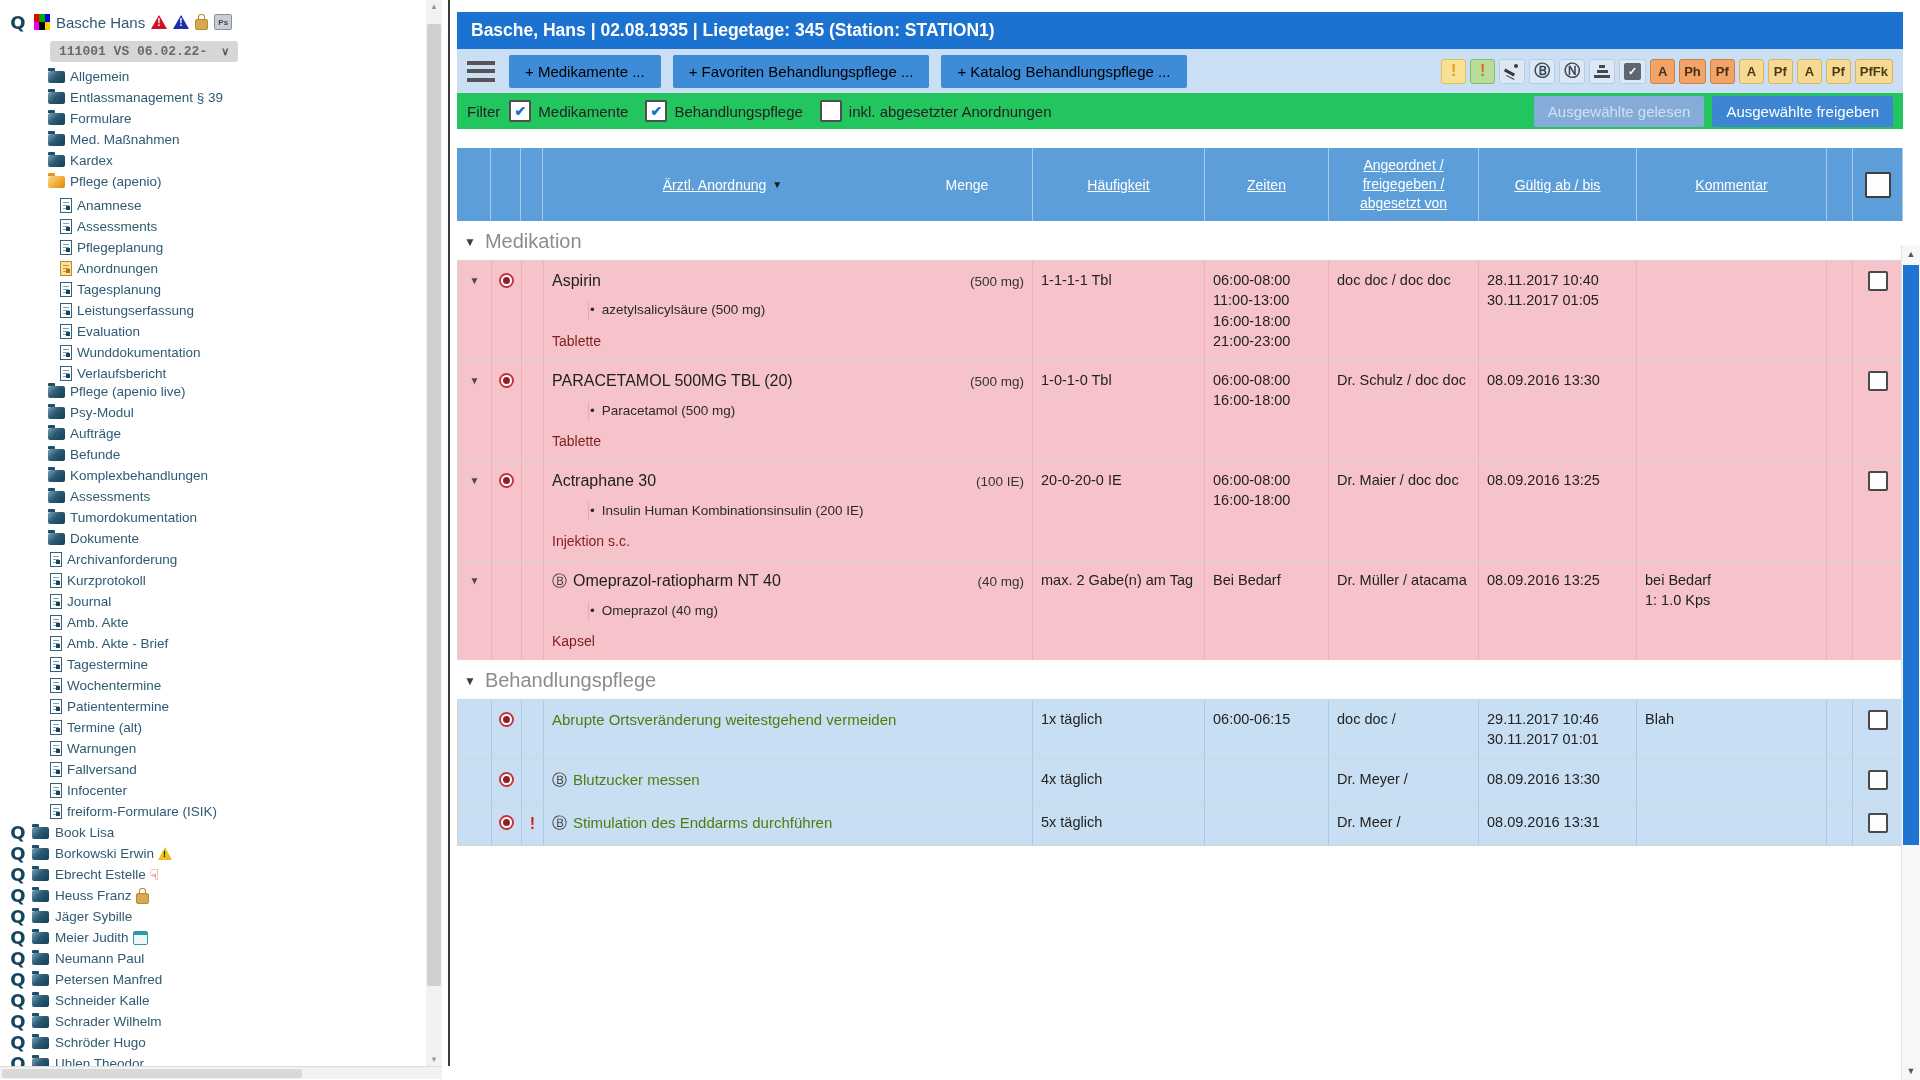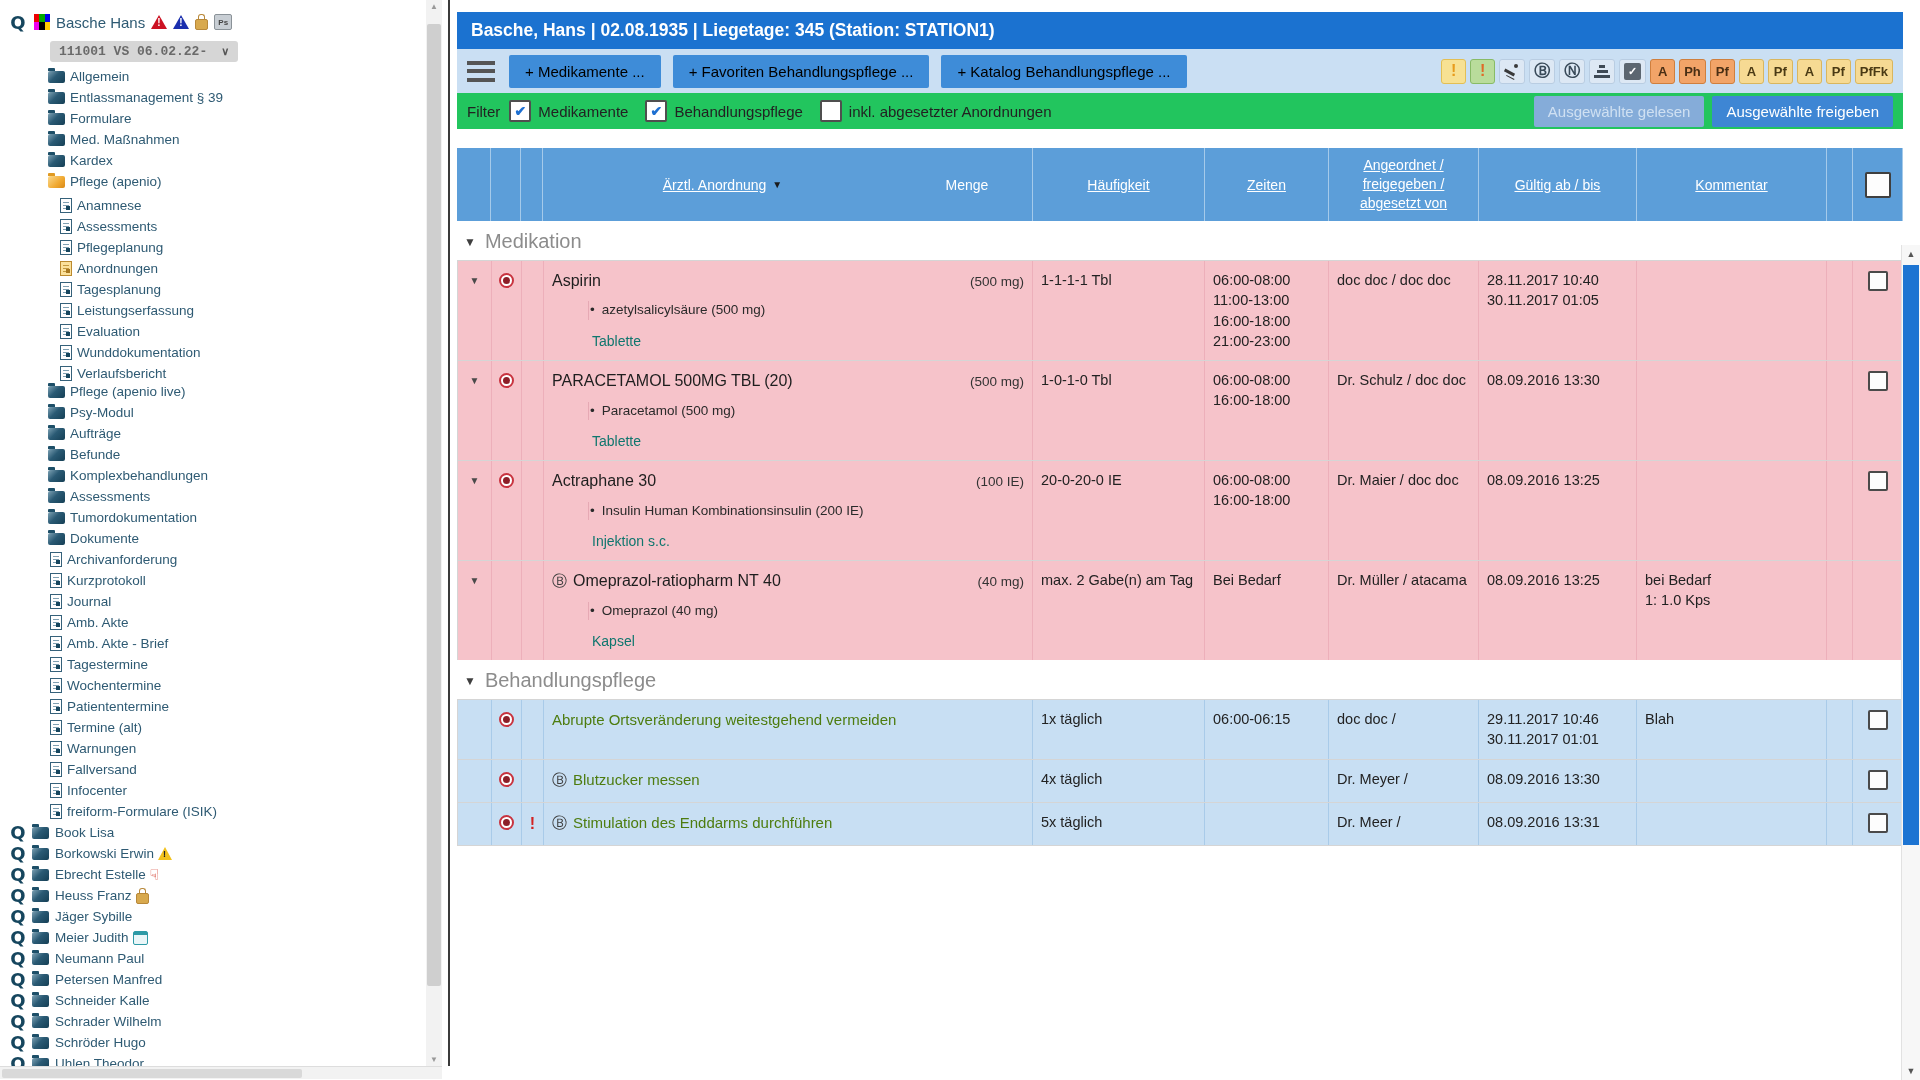--- a/index.html
+++ b/index.html
@@ -123,21 +123,21 @@
   .row-pink .cell{background:#f6c3ca;border-right:1px solid #edafba;justify-content:flex-end;}
   .row-blue{min-height:42px;}
   .row-blue .cell{background:#c8dff3;border-right:1px solid #a9cbe9;}
   .cell.c-name{flex:1 1 auto;display:flex;flex-direction:column;}
   .nm-line1{display:flex;align-items:baseline;}
   .nm-line1 .med-name{font-size:16px;color:#1e1e1e;}
   .nm-line1 .prefix{font-size:15px;color:#3c3c3c;margin-right:6px;}
   .nm-line1 .dose{margin-left:auto;font-size:13.5px;color:#333;padding-left:10px;white-space:nowrap;}
   .subst{margin:9px 0 0 36px;border-left:1px solid #e6a9b4;padding-left:1px;font-size:13.5px;color:#2a2a2a;}
   .subst .bullet{margin-right:7px;}
-  .form-line{margin-top:auto;font-size:14px;color:#0f766e;margin-left:40px;}
+  .form-line{margin-top:auto;font-size:14px;color:#7f1d1d;}
   .care-name{font-size:15px;color:#4d7c0f;}
   .cell .ln{display:block;}
   .cell.c-expand{display:flex;justify-content:center;padding:13px 0 0;}
   .exp-tri{color:#4a4a4a;font-size:10px;}
   .cell.c-eye{display:flex;justify-content:center;padding:12px 0 0;}
   .icon-eye{width:15px;height:15px;border:2px solid #c8333f;border-radius:50%;position:relative;background:#fff;box-sizing:border-box;flex:none;}
   .icon-eye::after{content:"";position:absolute;inset:2px;background:#8c1f28;border-radius:50%;}
   .cell.c-warn{display:flex;justify-content:center;padding:10px 0 0;color:#d22222;font-weight:bold;font-size:16px;}
   .cell.c-check{display:flex;justify-content:center;padding-top:10px;}
   .row-cb{width:20px;height:20px;border:2px solid #4a4a4a;border-radius:2px;background:#fdfdfd;box-sizing:border-box;cursor:pointer;}

